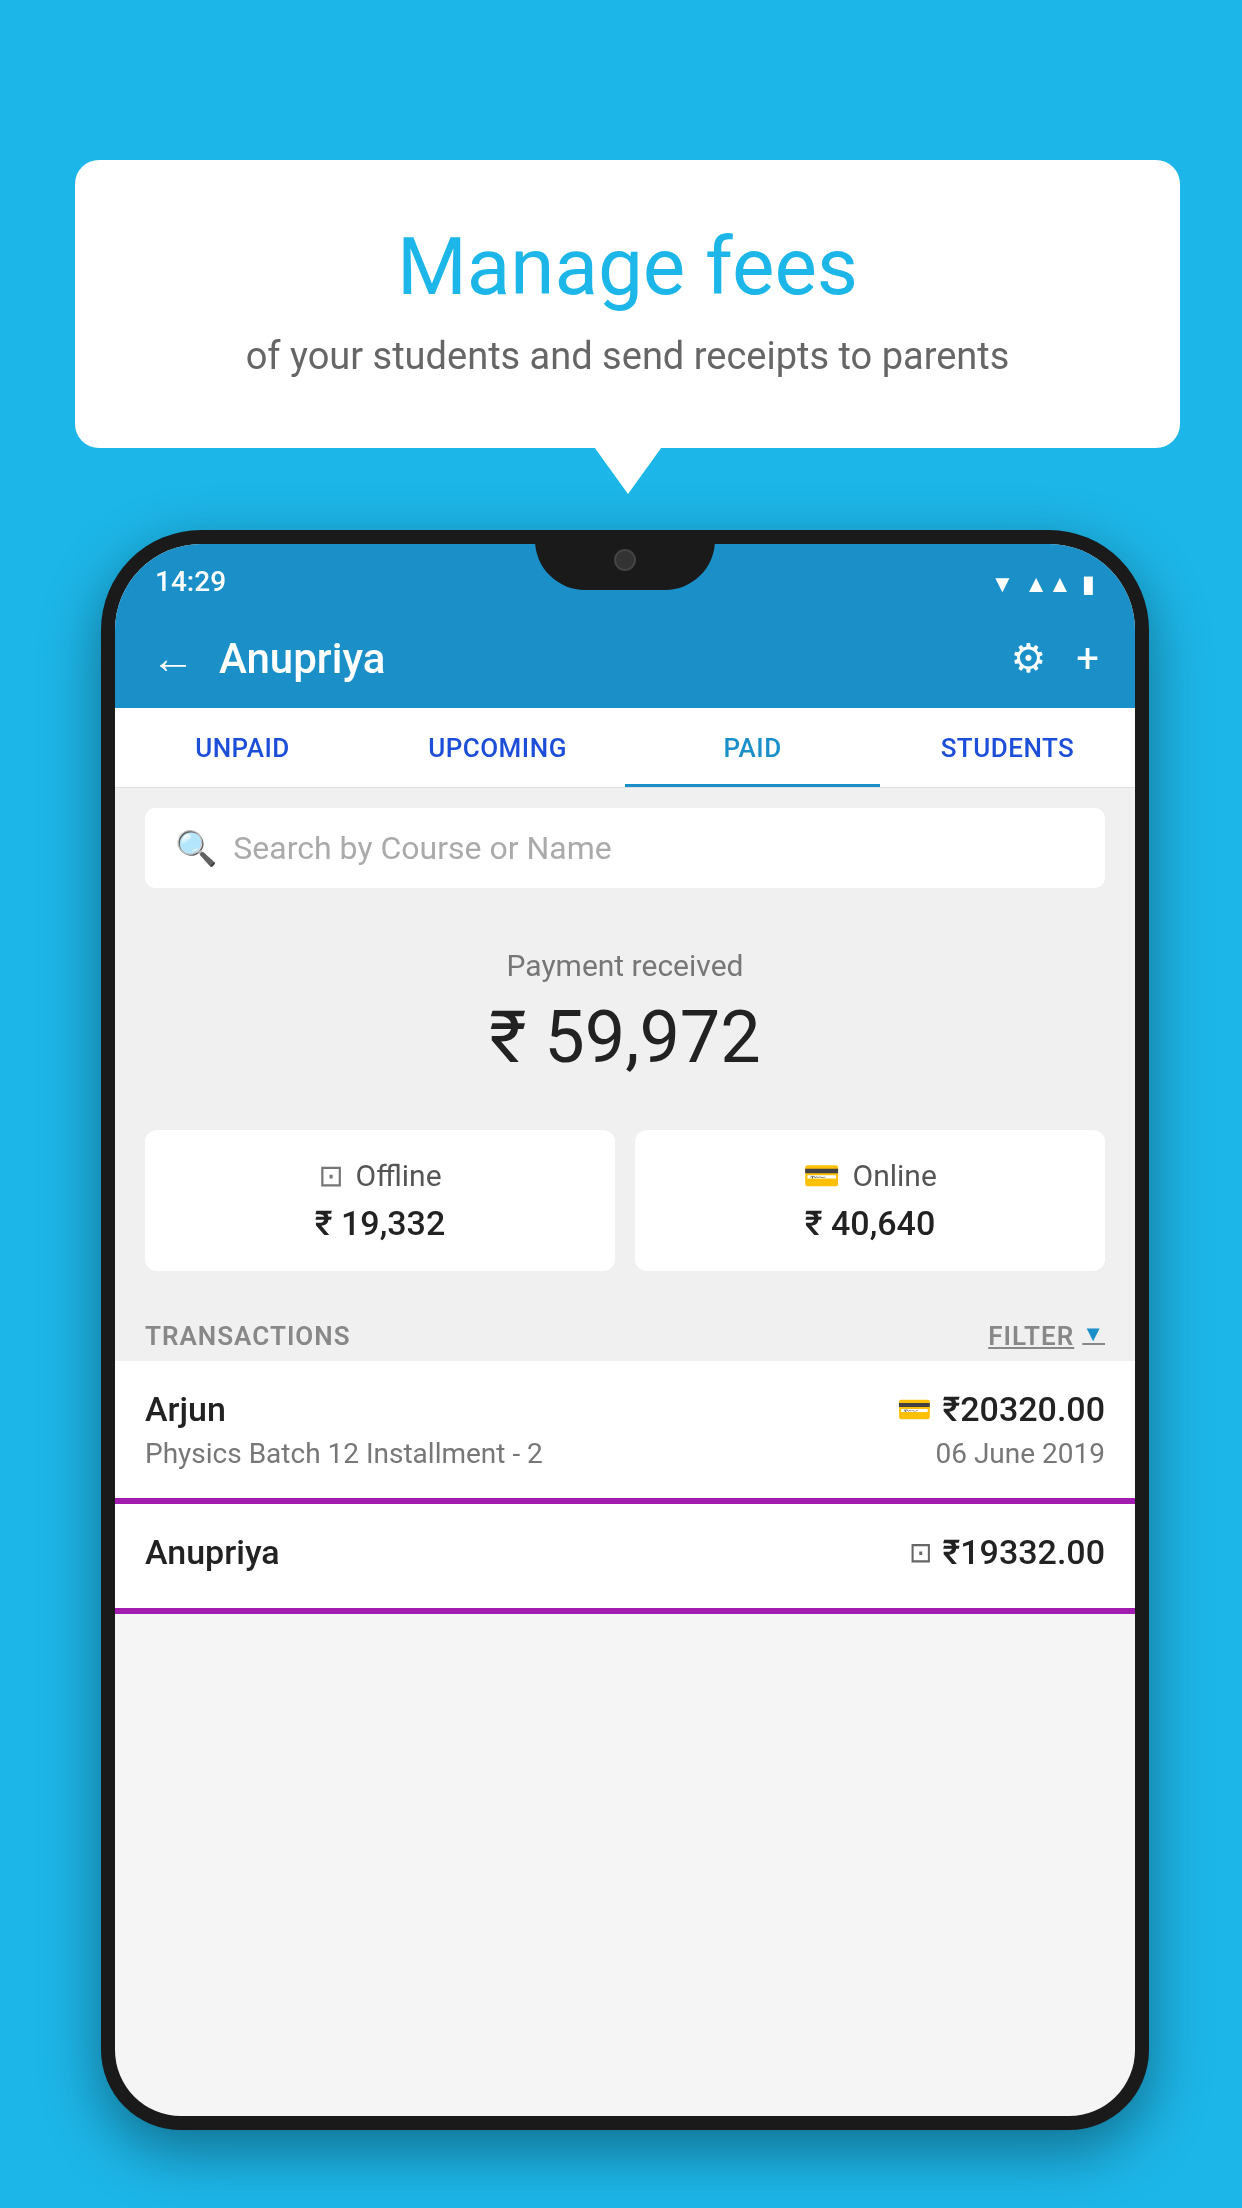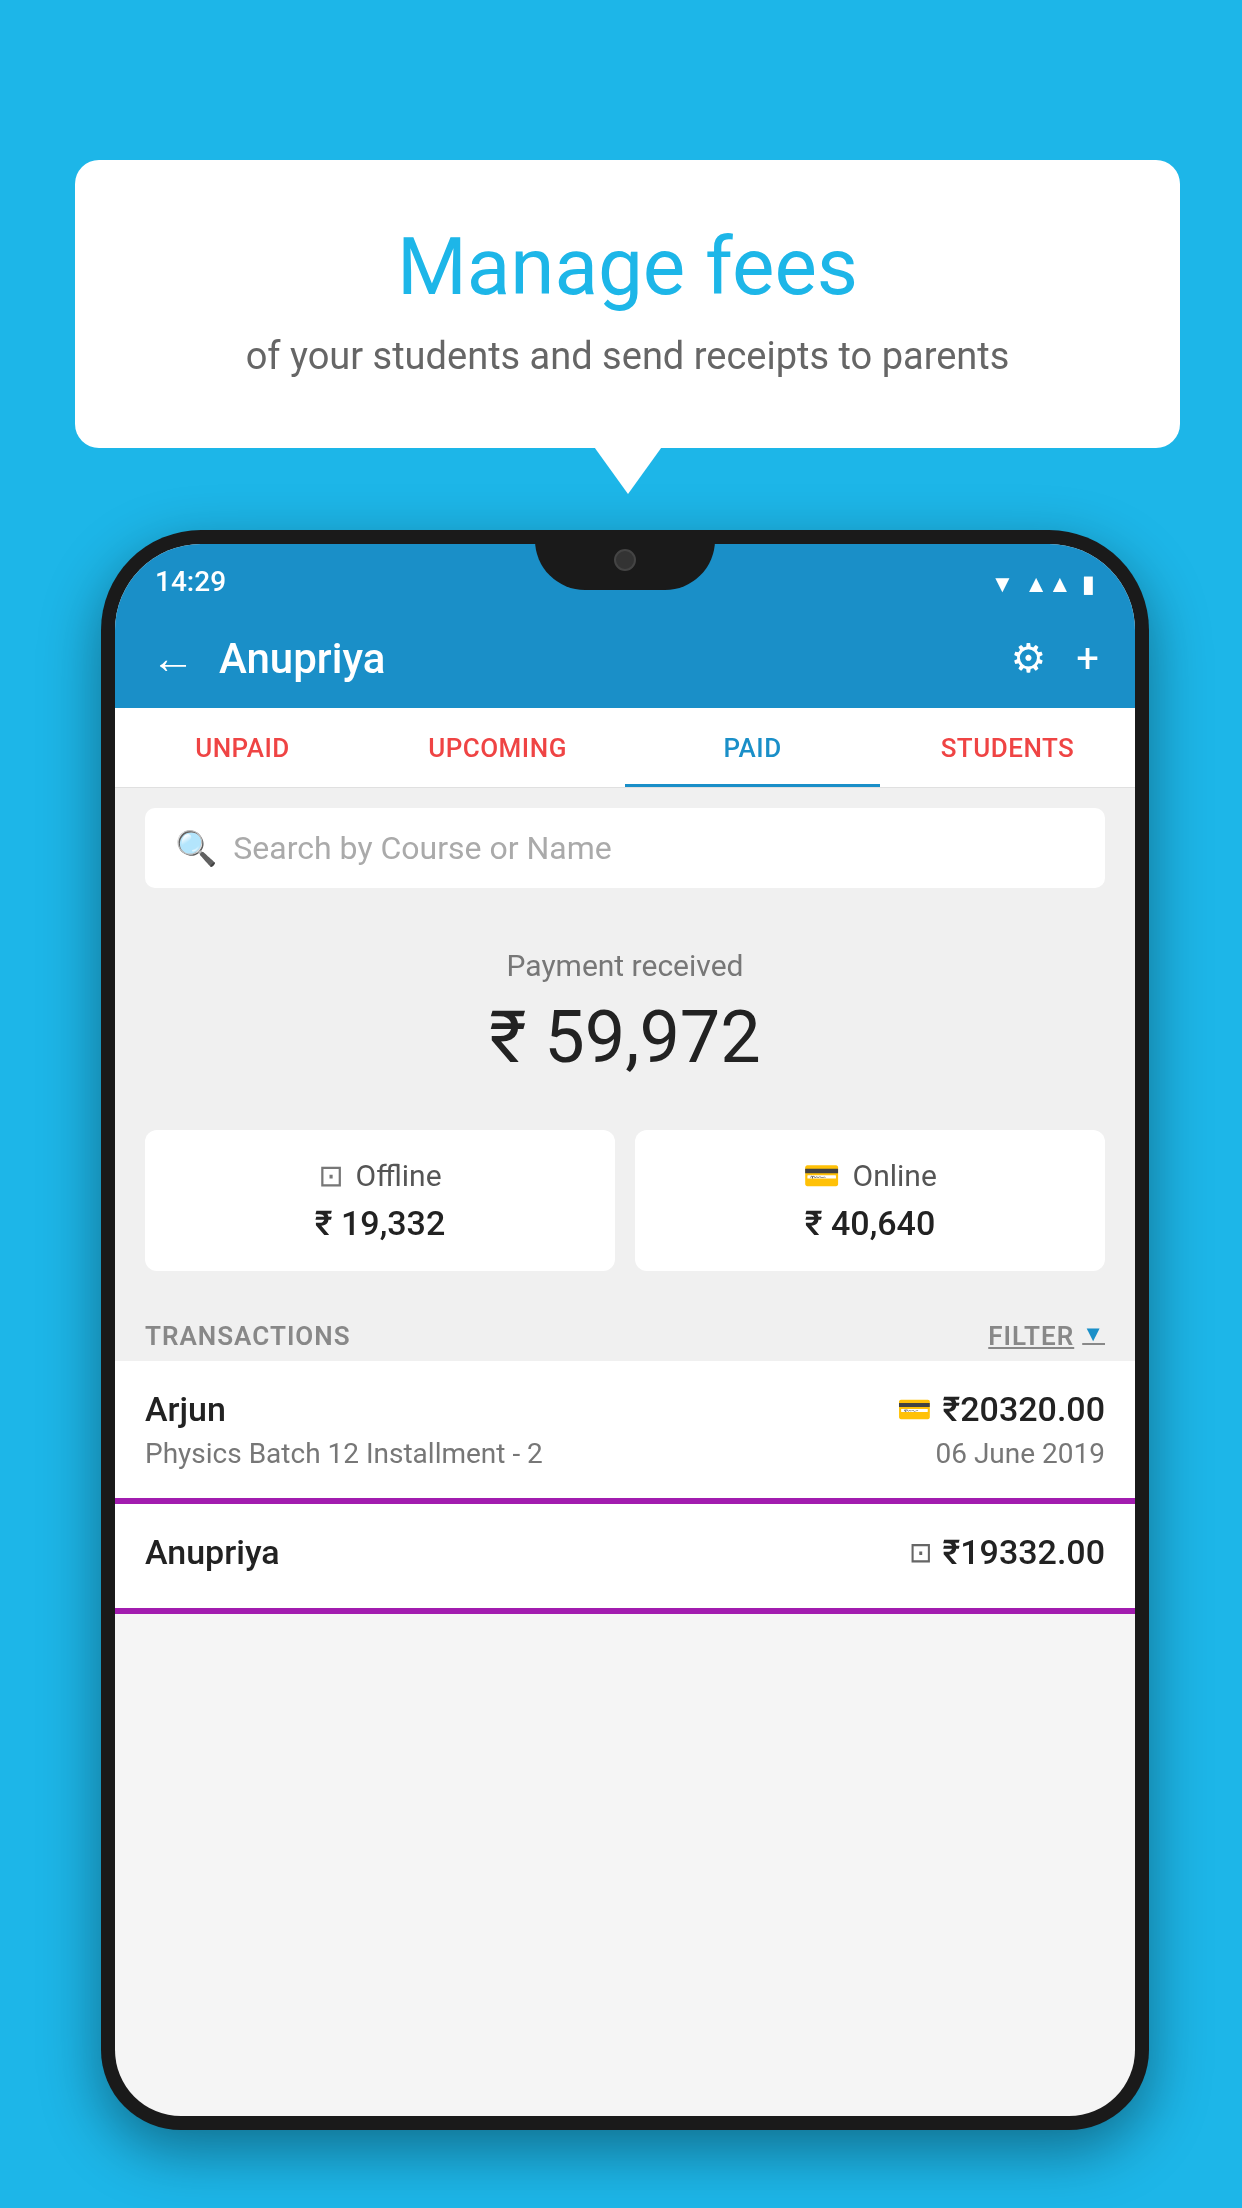--- a/index.html
+++ b/index.html
@@ -206,21 +206,21 @@
       height: 80px;
     }
 
     .tab {
       flex: 1;
       display: flex;
       align-items: center;
       justify-content: center;
       font-size: 26px;
       font-weight: 500;
-      color: #ef4444;
+      color: #1d4ed8;
       letter-spacing: 0.5px;
       position: relative;
       cursor: pointer;
     }
 
     .tab.active {
       color: #1a8fc8;
     }
 
     .tab.active::after {

